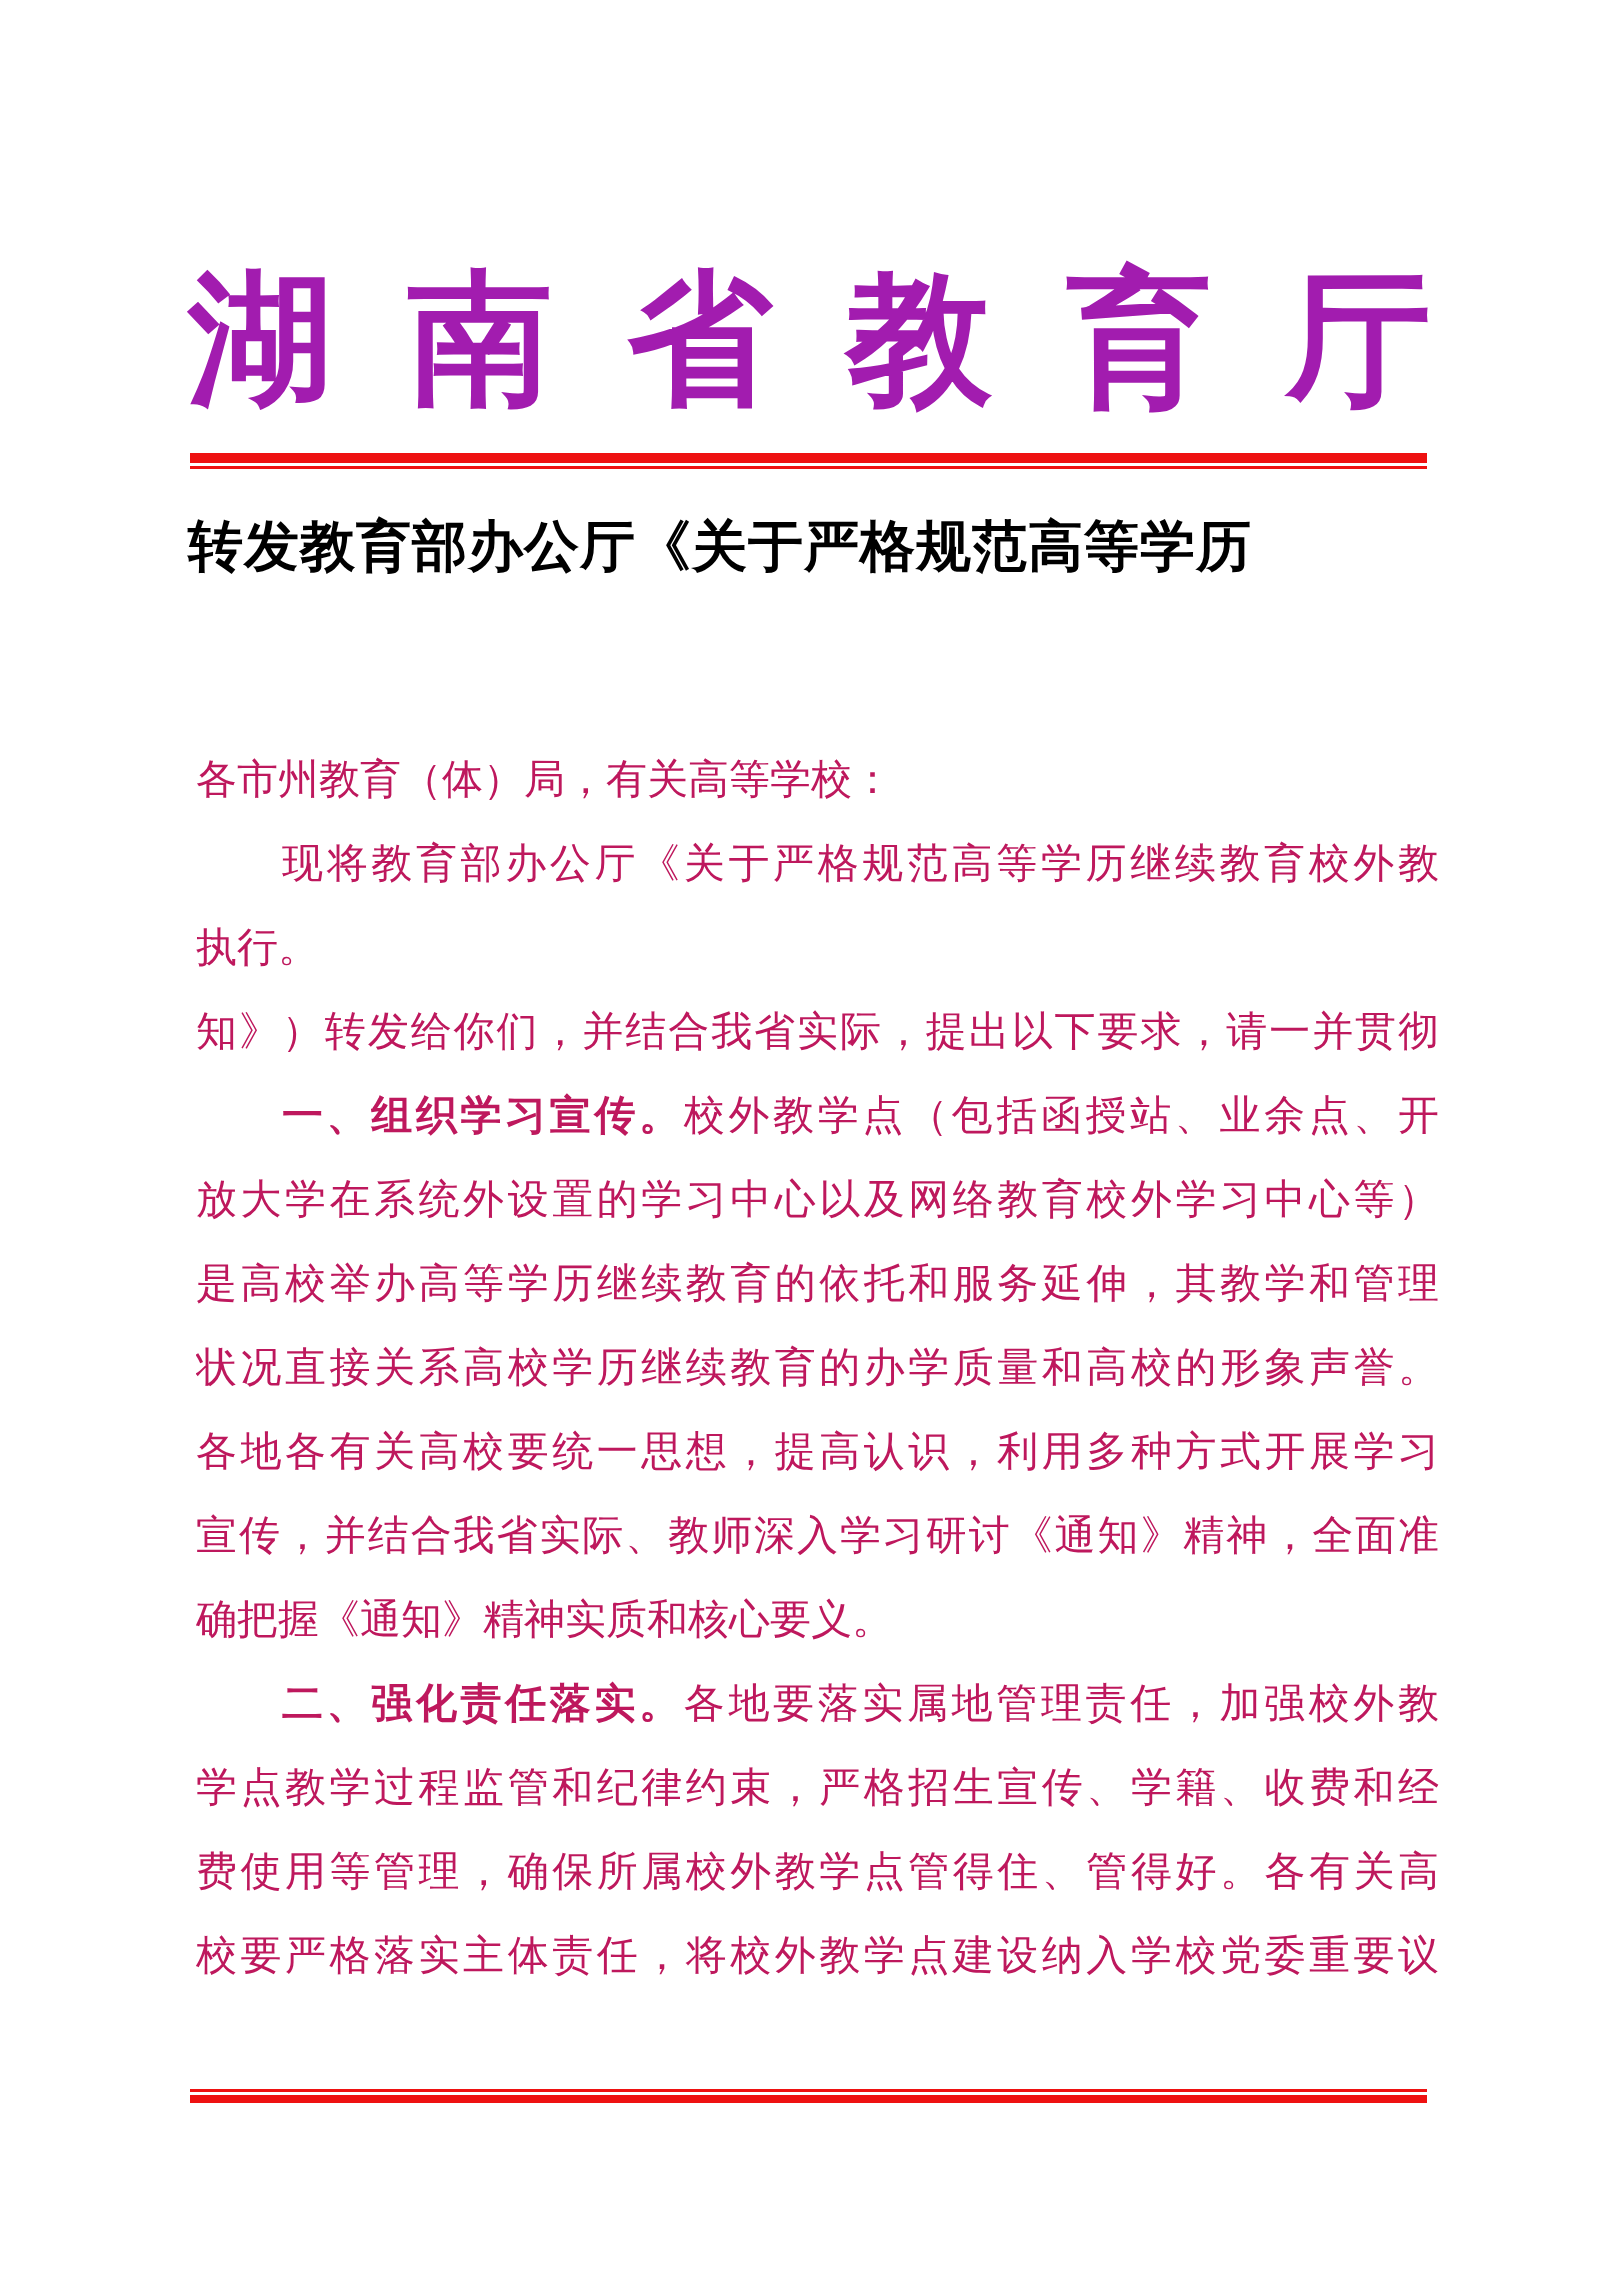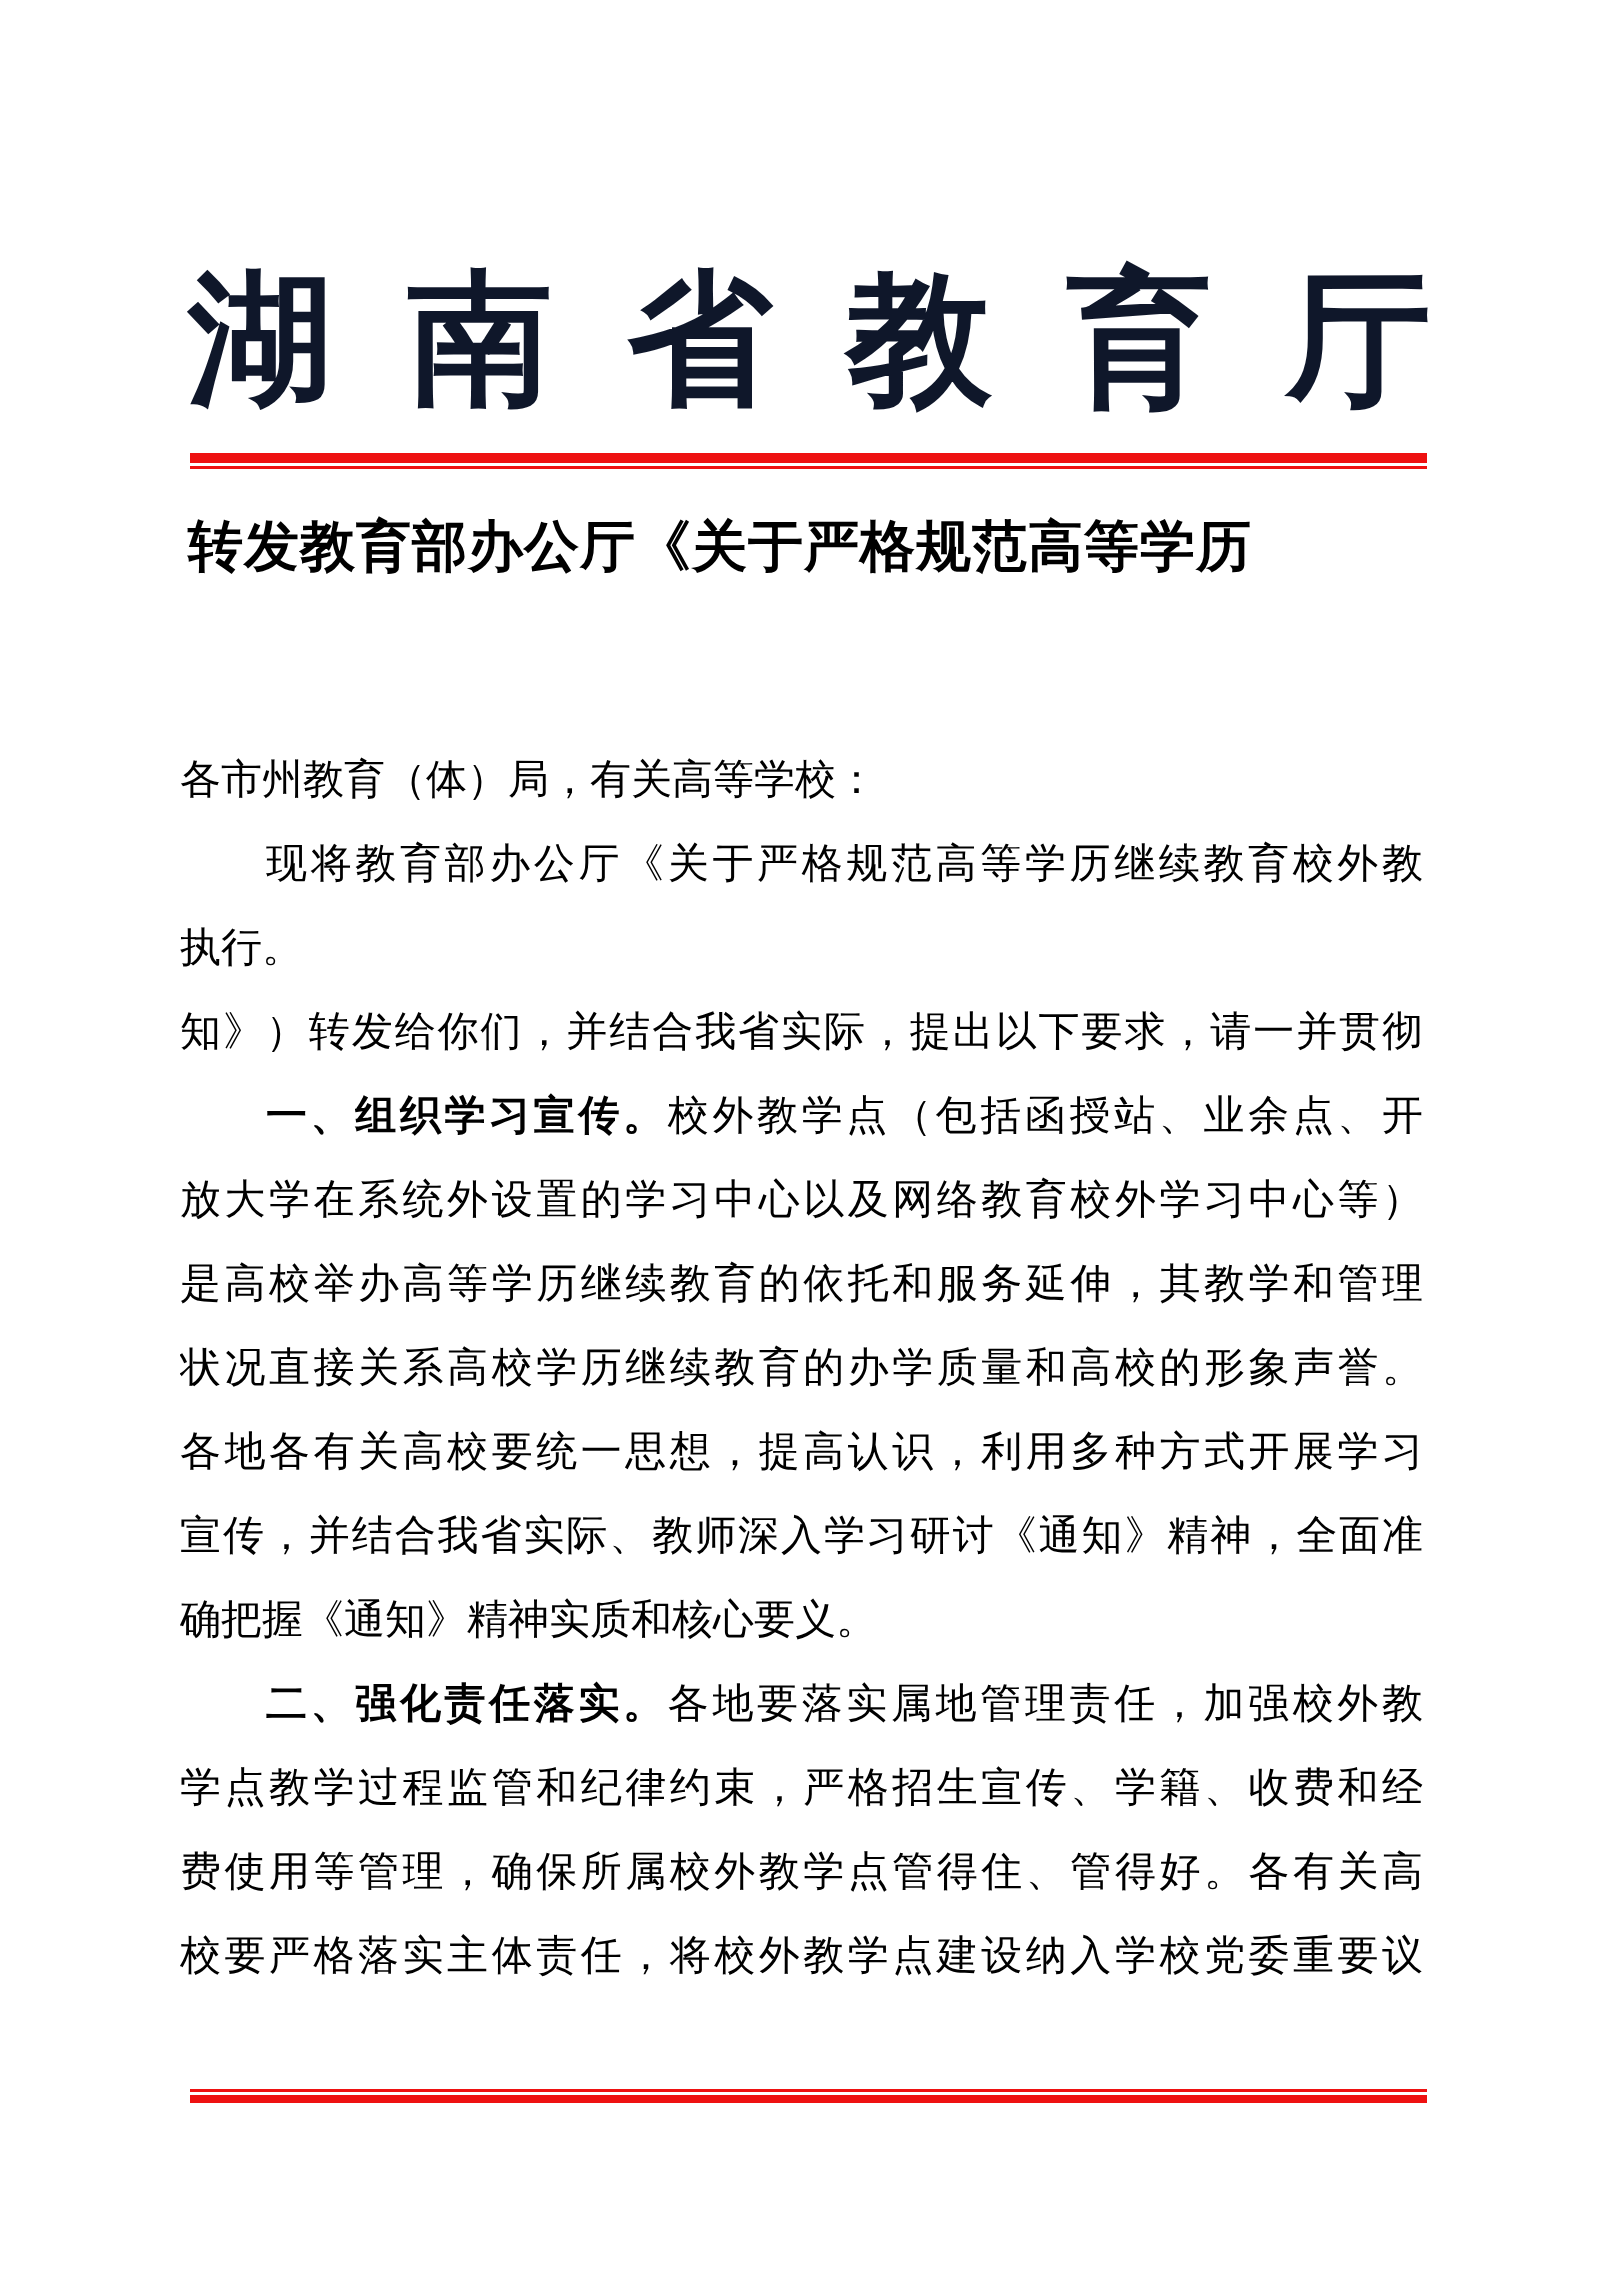--- a/index.html
+++ b/index.html
@@ -19,21 +19,21 @@
   
   .agency-title {
     position: absolute;
     left: 188px;
     top: 263px;
     width: 1243px;
     height: 157px;
     line-height: 155px;
     font-size: 145px;
     font-weight: bold;
-    color: #0f172a;
+    color: #a21caf;
     text-align: justify;
     text-align-last: justify;
     white-space: nowrap;
     overflow: visible;
   }
   
   .rule {
     position: absolute;
     left: 190px;
     width: 1237px;
@@ -53,25 +53,25 @@
     font-size: 55px;
     font-weight: bold;
     line-height: 86px;
     letter-spacing: 1px;
     color: #000000;
   }
 
   
   .body-text {
     position: absolute;
-    left: 180px;
+    left: 196px;
     top: 737px;
     width: 1243px;
     font-size: 41px;
-    color: #000000;
+    color: #be185d;
   }
   .line {
     height: 84px;
     line-height: 84px;
     overflow: hidden;
     text-align: justify;
     text-align-last: left;
   }
   .line.j { text-align-last: justify; }
   .line.i { text-indent: 86px; }

